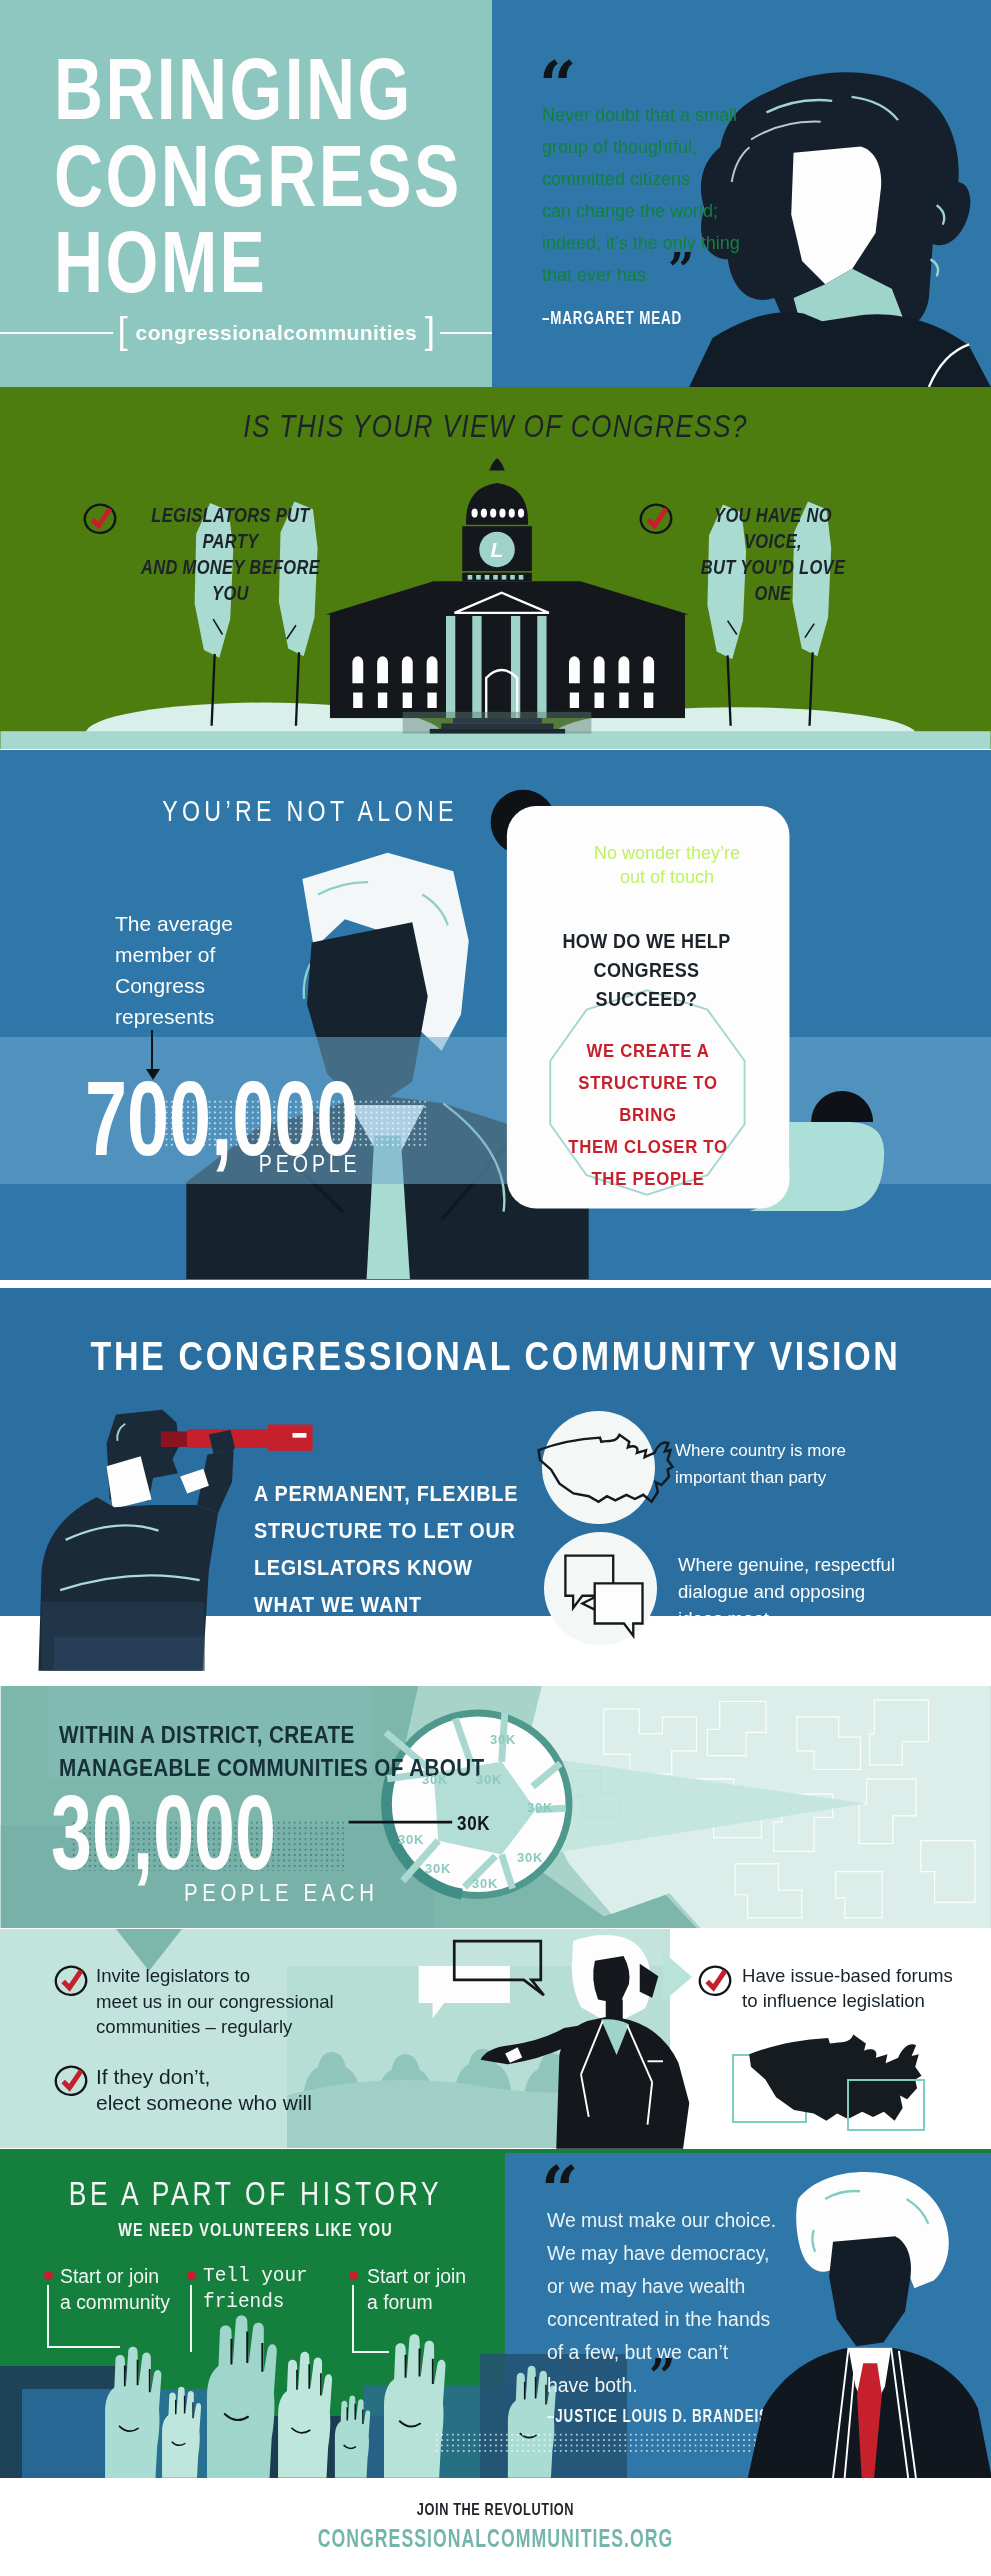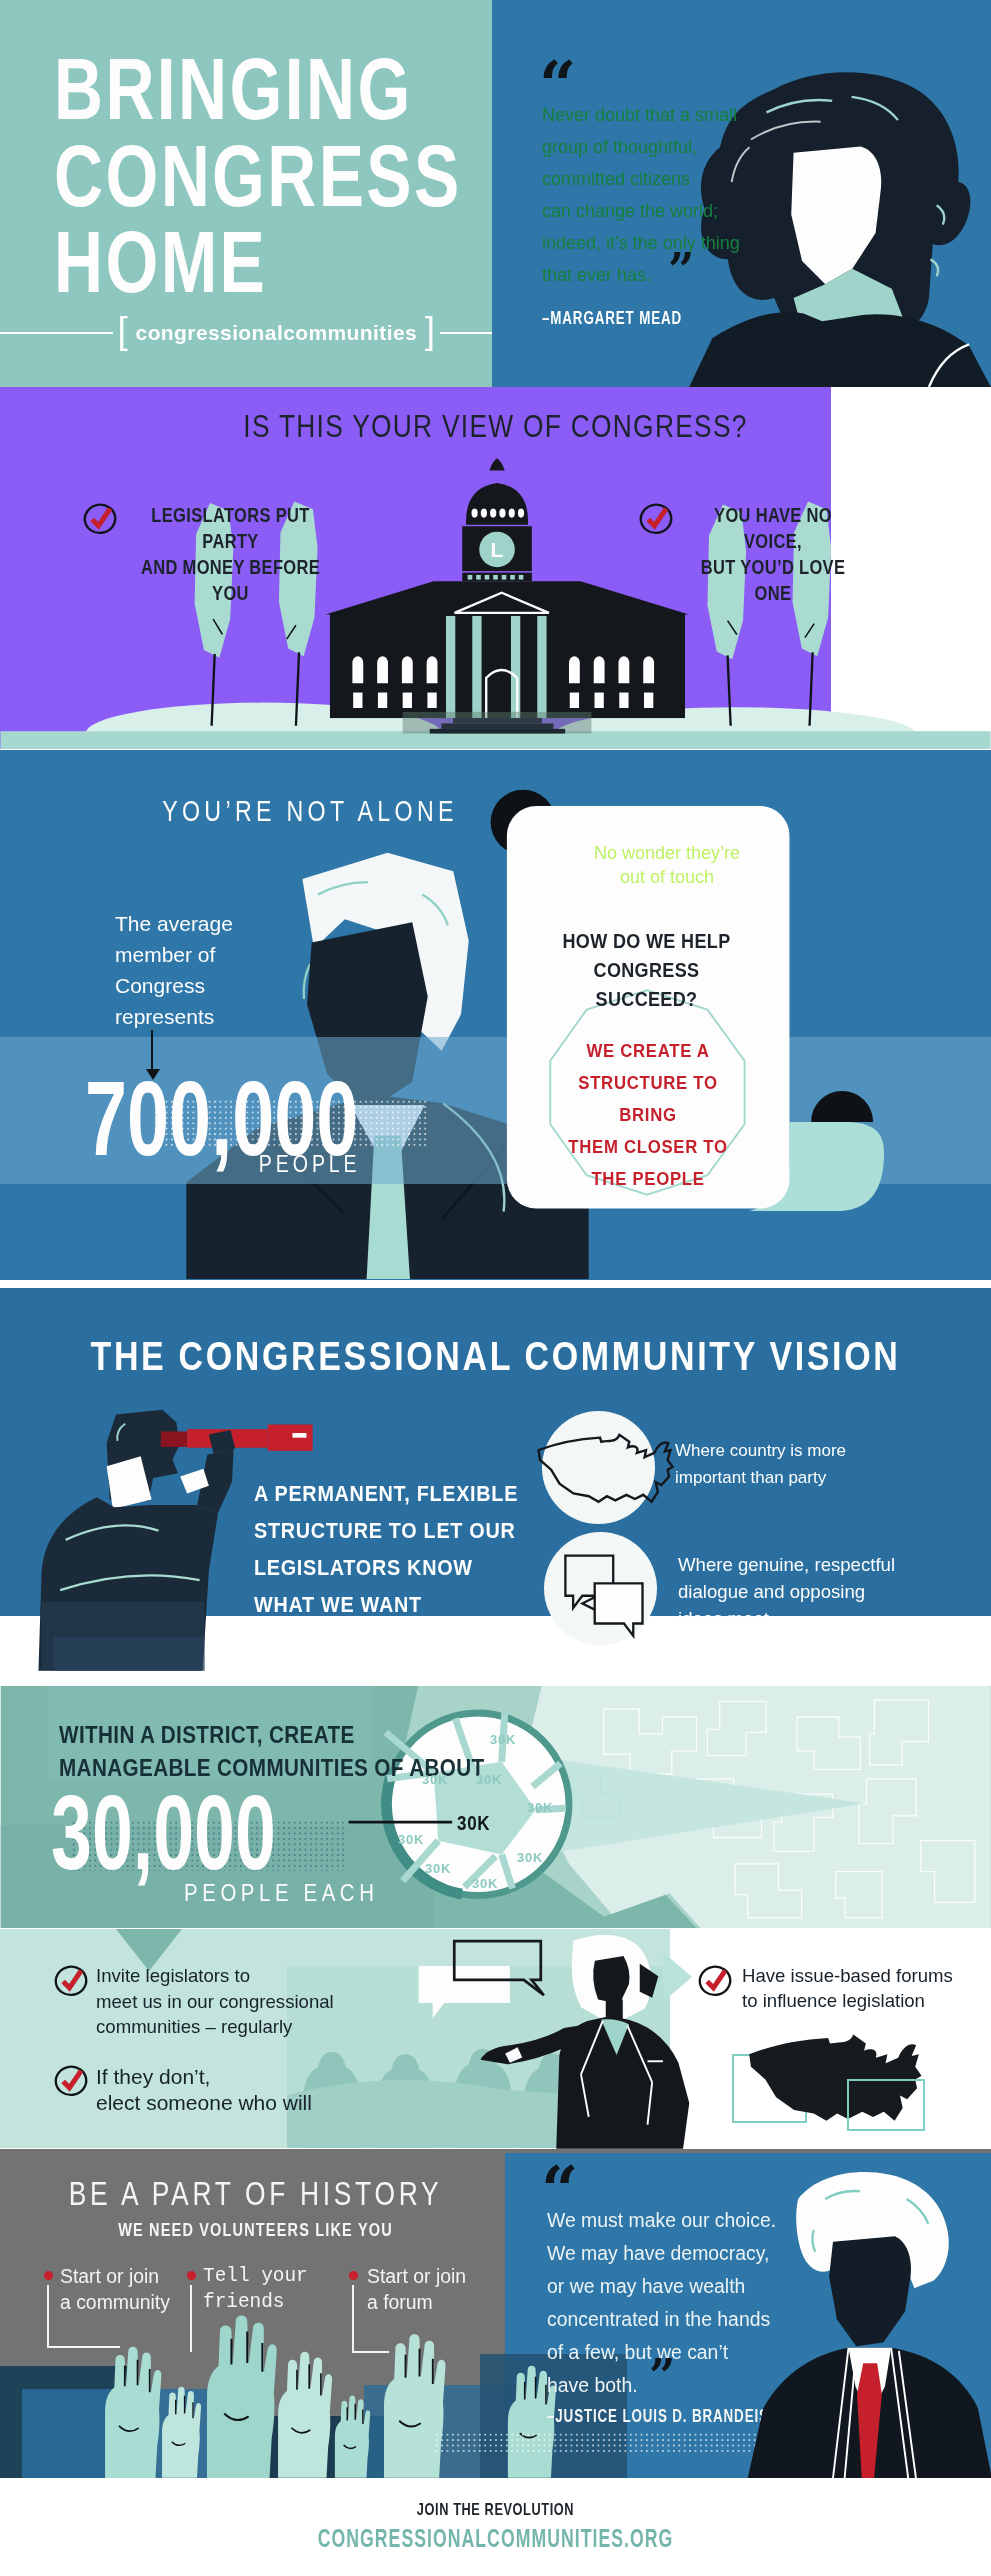--- a/index.html
+++ b/index.html
@@ -46,21 +46,21 @@
       <path d="M150,30 C200,2 280,0 330,28 C370,50 392,95 388,150 C402,152 408,172 400,196 C390,226 370,236 355,230 L350,300 C345,330 325,345 300,340 L298,352 C262,372 205,374 172,352 L150,300 C120,310 95,290 90,250 C60,250 48,215 60,185 C48,150 60,120 80,105 C90,60 115,45 150,30 Z" fill="#15202c"></path>
       <path d="M140,60 Q180,40 225,45 M250,40 Q290,45 310,70 M360,180 Q374,190 368,205 M352,250 Q366,258 360,272" stroke="#9fd4cb" stroke-width="3" fill="none"></path>
       <path d="M120,95 Q160,70 210,72 M95,150 Q100,120 118,105" stroke="#e8f1f0" stroke-width="2.5" fill="none" opacity=".8"></path>
       <path d="M175,112 L262,104 C282,110 290,132 288,158 L281,216 L251,262 L216,282 L186,252 L172,192 Z" fill="#fdfdfd"></path>
       <path d="M175,300 L216,282 L251,262 L302,288 L322,340 L262,372 L190,355 Z" fill="#9fd4cb"></path>
       <path d="M40,415 L70,352 C120,320 162,314 188,320 L212,330 L252,324 C302,314 362,330 402,362 L430,415 Z" fill="#121c27"></path>
       <path d="M350,415 Q368,372 402,360" stroke="#fdfdfd" stroke-width="3" fill="none"></path>
     </svg>
   </div>
 
-  <div class="abs" style="left:0;top:387px;width:831px;height:362px;background:#8b5cf6;">
+  <div class="abs" style="left:0;top:387px;width:991px;height:362px;background:#4d7c0f;font-style:italic;">
     <div class="abs ctr navytxt sx85 oc" style="left:0;top:22px;width:991px;font-size:31px;font-weight:400;letter-spacing:1.5px;">IS THIS YOUR VIEW OF CONGRESS?</div>
 
     <svg class="abs" style="left:0;top:0;" width="991" height="362" viewBox="0 0 1280 468">
       <ellipse cx="340" cy="448" rx="230" ry="40" fill="#d9efe9"></ellipse>
       <ellipse cx="950" cy="450" rx="235" ry="36" fill="#d9efe9"></ellipse>
       <rect x="0" y="445" width="1280" height="23" fill="#a7d8cf"></rect>
 
       <g fill="#a9dbd1" stroke="none">
         <g transform="translate(243,150)">
             <path d="M28,0 L52,10 L58,60 L54,150 L40,200 L20,190 L8,130 L10,40 Z"></path>
@@ -390,21 +390,21 @@
       <div>to influence legislation</div>
     </div>
 
     <div class="abs" style="left:732px;top:125px;width:71px;height:65px;border:2.3px solid #7fccc1;"></div>
     <svg class="abs" style="left:742px;top:91px;" width="184" height="108" viewBox="0 0 205 120">
       <path d="M8,38 C34,28 62,22 96,20 L98,26 C112,24 120,26 124,16 L138,26 L136,34 C146,30 152,34 149,42 L162,38 L160,48 L174,42 C178,32 186,24 194,28 L189,40 L197,38 L193,52 L200,62 L193,66 L195,76 L184,88 L176,84 L179,98 L170,112 L158,102 L146,108 L134,102 L118,110 L106,104 L94,112 L80,104 L58,100 L38,86 L26,66 L10,52 Z" fill="#161b20"></path>
     </svg>
     <div class="abs" style="left:847px;top:150px;width:74px;height:48px;border:2.3px solid #7fccc1;"></div>
   </div>
 
-  <div class="abs" style="left:0;top:2149px;width:991px;height:329px;background:#737373;">
+  <div class="abs" style="left:0;top:2149px;width:991px;height:329px;background:#15803d;">
     <div class="abs" style="left:505px;top:3.9px;width:486px;height:325px;background:#2e77a8;"></div>
 
     <div class="abs ctr sx8 oc" style="left:0;top:25.6px;width:511px;font-size:33px;font-weight:400;letter-spacing:4.6px;color:#f4f6f6;">BE A PART OF HISTORY</div>
     <div class="abs ctr b sx78 oc" style="left:0;top:70px;width:511px;font-size:18.6px;letter-spacing:1.5px;color:#f4f6f6;">WE NEED VOLUNTEERS LIKE YOU</div>
 
     <div class="abs" style="left:44px;top:122px;width:8.5px;height:8.5px;border-radius:50%;background:#c5202b;"></div>
     <div class="abs" style="left:60px;top:114px;width:124px;font-size:19.4px;line-height:26px;color:#f2f5f5;">
       <div>Start or join</div>
       <div>a community</div>
     </div>

